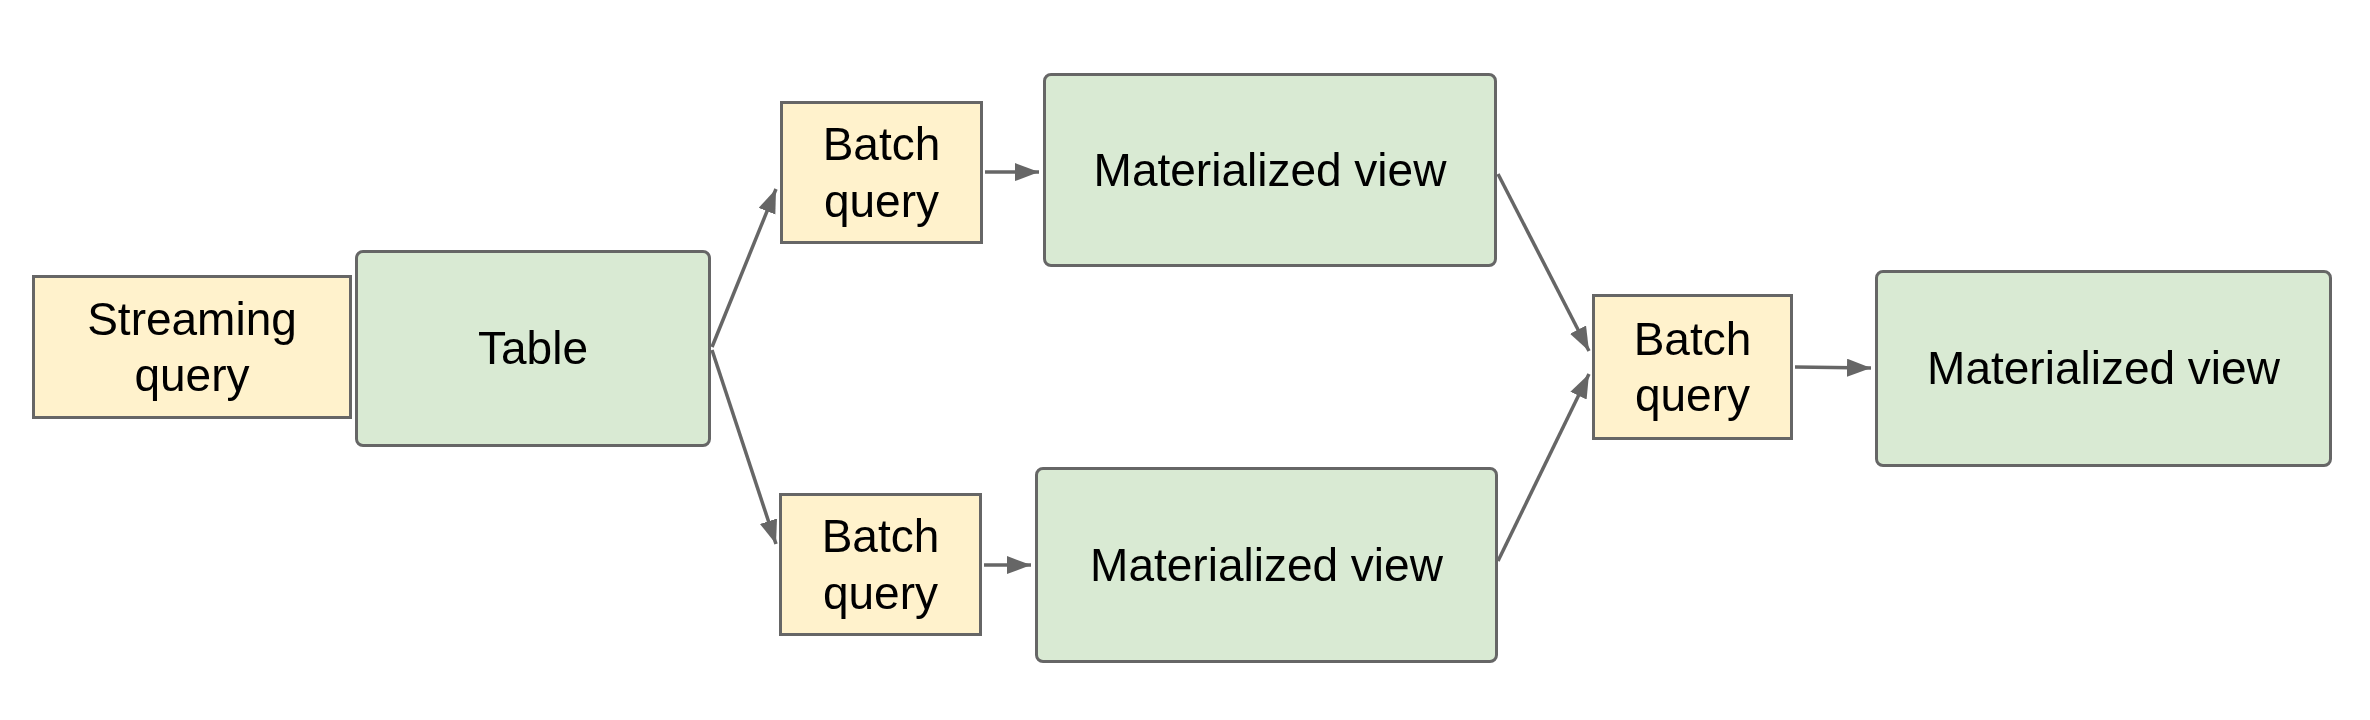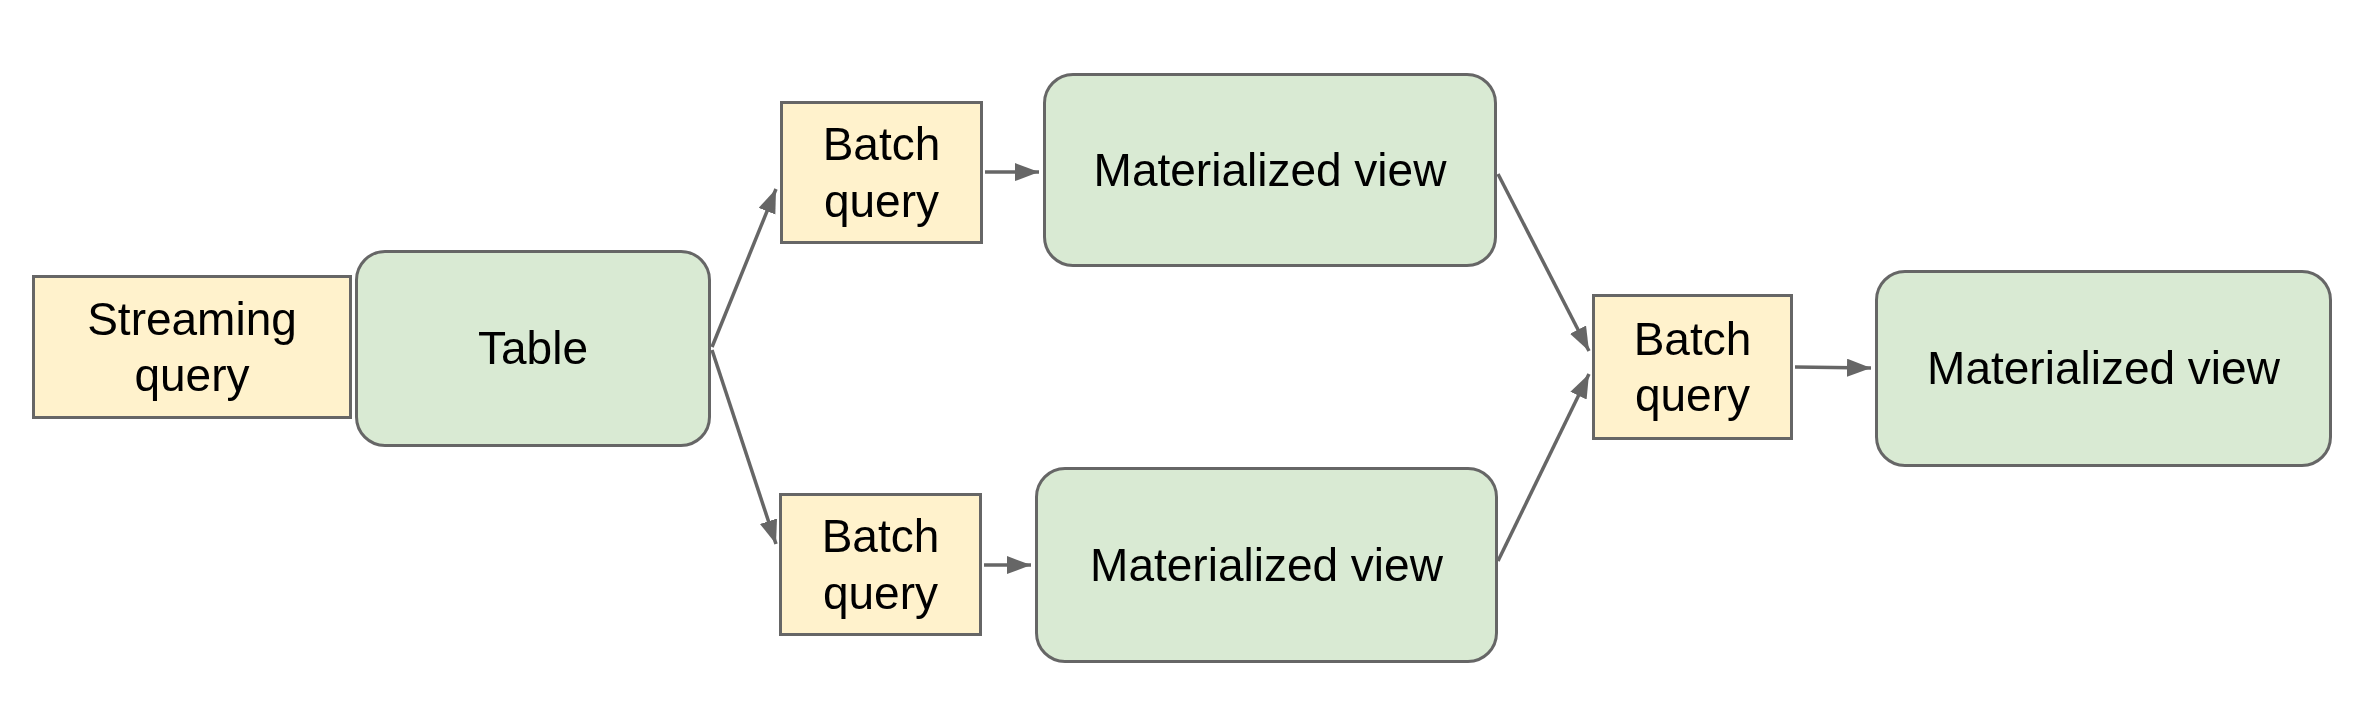--- a/index.html
+++ b/index.html
@@ -35,21 +35,21 @@
     line-height: 1.22;
     color: #000000;
     border: 3px solid #666666;
   }
   .node.query {
     background: #FFF2CC;
     border-radius: 0;
   }
   .node.view {
     background: #D9EAD3;
-    border-radius: 30px;
+    border-radius: 8px;
   }
   .node span {
     display: inline-block;
   }
 </style>
 </head>
 <body>
 
 <div class="canvas">
   <svg class="edge-layer" viewBox="0 0 2370 720" xmlns="http://www.w3.org/2000/svg">

